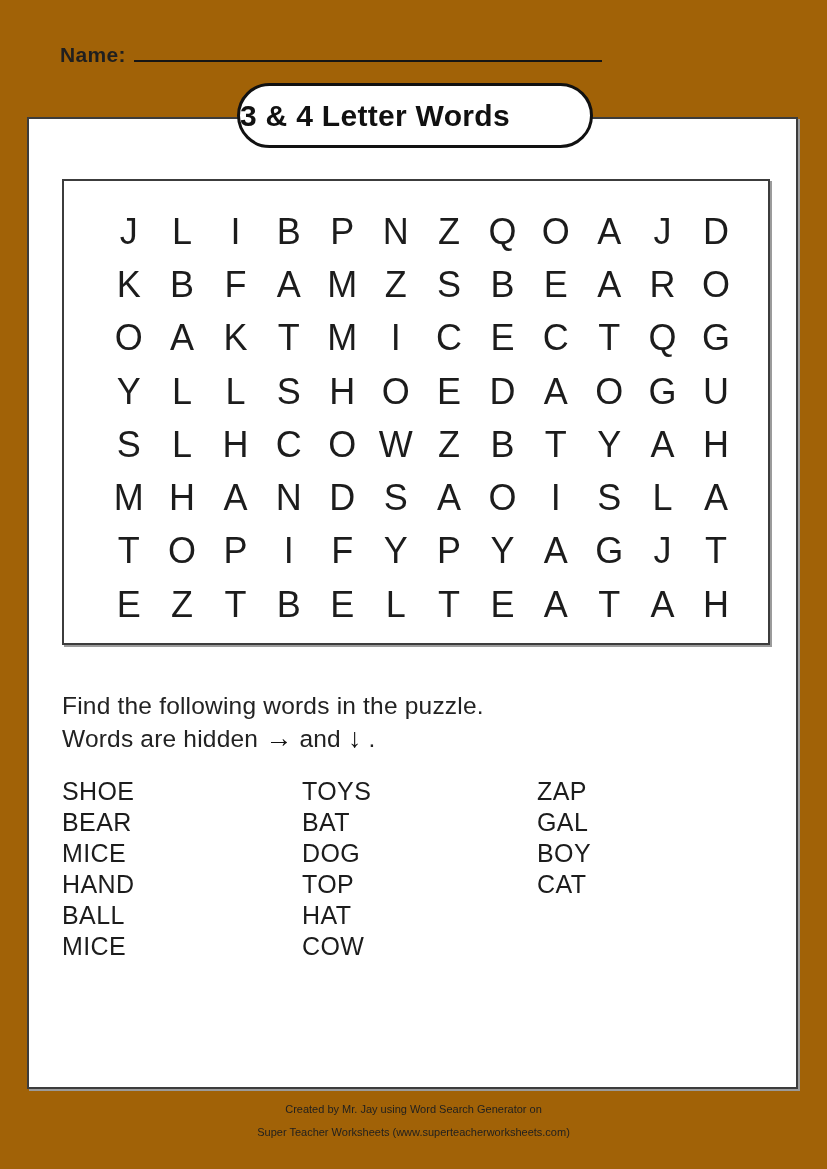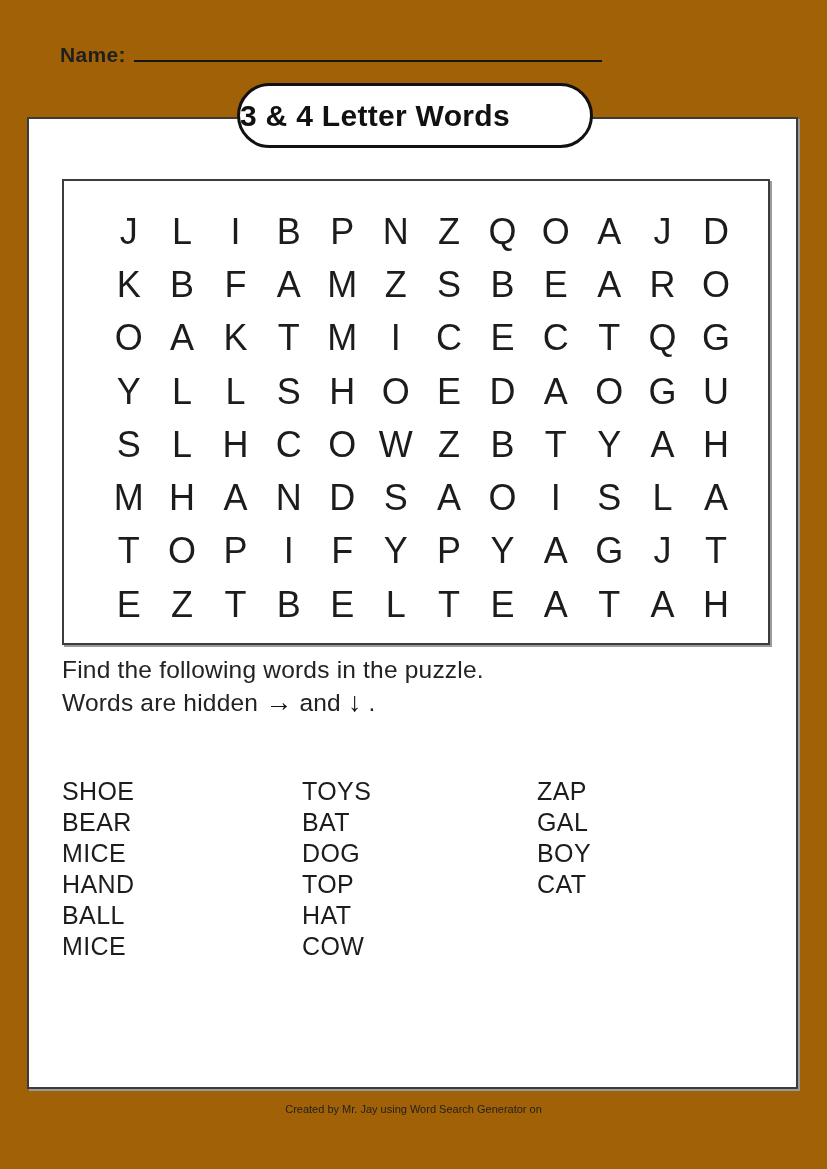--- a/index.html
+++ b/index.html
@@ -93,21 +93,21 @@
     align-items: center;
     justify-content: center;
     font-size: 36px;
     color: #1c1c1c;
   }
 
   
   .instructions {
     position: absolute;
     left: 33px;
-    top: 535px;
+    top: 571px;
     font-size: 24.5px;
     line-height: 32px;
     color: #222222;
     letter-spacing: 0.2px;
   }
   .dir-arrow {
     font-weight: bold;
     font-size: 27px;
     color: #111111;
   }
@@ -291,15 +291,16 @@
           <div class="word-item">GAL</div>
           <div class="word-item">BOY</div>
           <div class="word-item">CAT</div>
         </div>
       </div>
 
   </div>
 
   <div class="footer">
     <div>Created by Mr. Jay using Word Search Generator on</div>
+    <div>Super Teacher Worksheets (www.superteacherworksheets.com)</div>
   </div>
 
 </div>
 
 </body></html>

